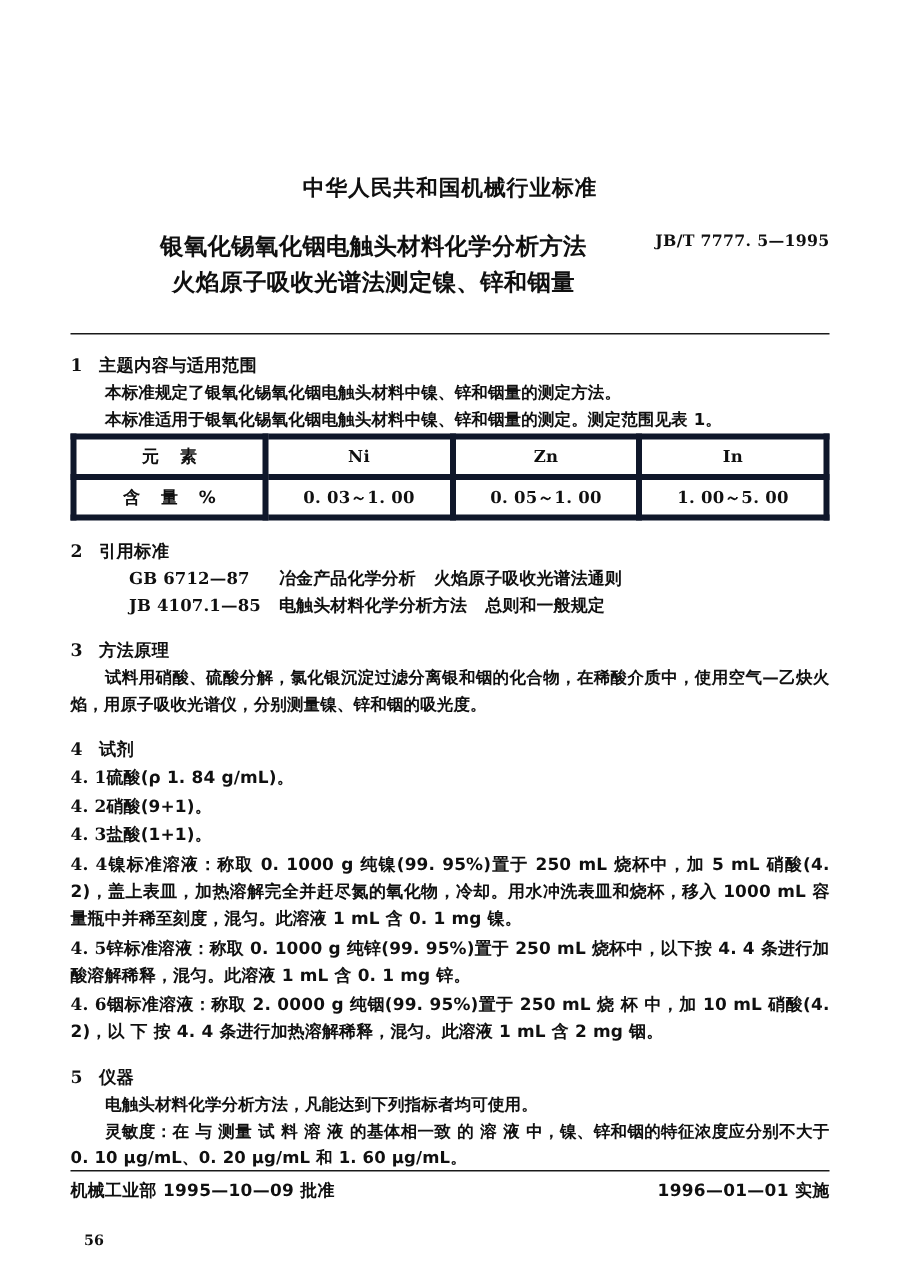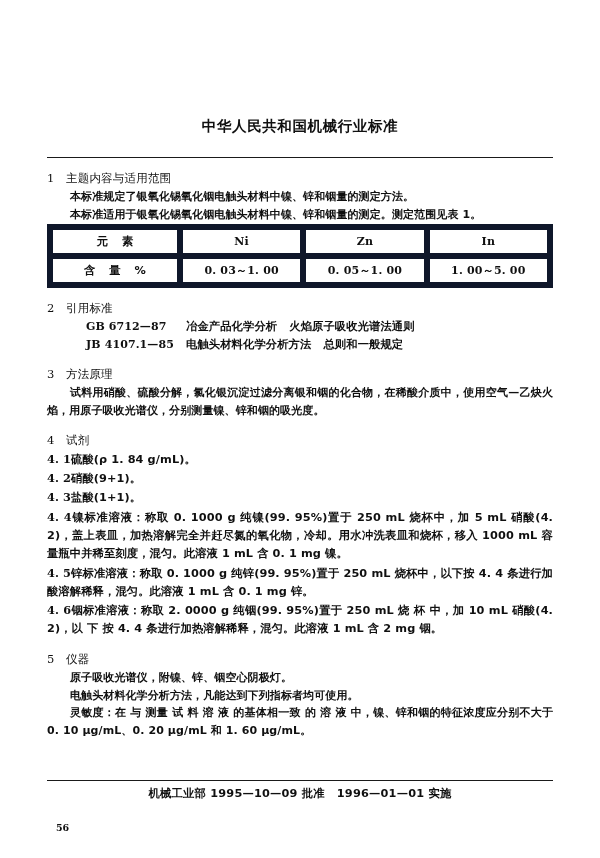--- a/index.html
+++ b/index.html
@@ -68,21 +68,21 @@
   }
   .rule-top {
     margin-top: 22px;
     border-top: 1.6px solid #1a1a1a;
     width: 506px;
   }
 
   
   .sec-head {
     font-size: 11.5px;
-    font-weight: normal;
+    font-weight: bold;
     margin-top: 13px;
     margin-bottom: 2px;
     letter-spacing: 0.2px;
   }
   .sec-head .num {
     display: inline-block;
     width: 19px;
     font-family: "DejaVu Serif", "Liberation Serif", serif;
   }
   .para {
@@ -129,21 +129,21 @@
     margin-top: 5px;
     margin-bottom: 3px;
     width: 506px;
   }
   table.data {
     border-collapse: collapse;
     width: 506px;
     table-layout: fixed;
   }
   table.data td {
-    border: 6px solid #0f172a;
+    border: 4px solid #0f172a;
     height: 21px;
     text-align: center;
     vertical-align: middle;
     font-size: 11px;
     font-weight: bold;
     letter-spacing: 0.2px;
     font-family: "DejaVu Serif", "Liberation Serif", serif;
   }
   table.data td.rowhead {
     width: 122px;
@@ -160,21 +160,21 @@
     top: 780px;
     width: 506px;
   }
   .rule-bottom {
     border-top: 1.6px solid #1a1a1a;
     width: 506px;
   }
   .footer-row {
     margin-top: 5px;
     display: flex;
-    justify-content: center;
+    justify-content: space-between;
     align-items: baseline;
     font-size: 11.3px;
     font-weight: bold;
     letter-spacing: 0.2px;
     gap: 12px;
   }
   .footer-row .left,
   .footer-row .right { white-space: nowrap; }
   .page-num {
     position: absolute;
@@ -187,20 +187,27 @@
 </style>
 </head>
 <body>
 
 <div class="page">
   <div class="content">
 
     <div class="masthead">
       <div class="nation-title">中华人民共和国机械行业标准</div>
 
+      <div class="title-block">
+        <div class="doc-title">
+          <div>银氧化锡氧化铟电触头材料化学分析方法</div>
+          <div>火焰原子吸收光谱法测定镍、锌和铟量</div>
+        </div>
+        <div class="std-no">JB/T 7777. 5—1995</div>
+      </div>
 
       <div class="rule-top"></div>
     </div>
 
     <div class="sec-head"><span class="num">1</span><span>主题内容与适用范围</span></div>
     <div class="para">本标准规定了银氧化锡氧化铟电触头材料中镍、锌和铟量的测定方法。</div>
     <div class="para">本标准适用于银氧化锡氧化铟电触头材料中镍、锌和铟量的测定。测定范围见表 1。</div>
 
     <table class="data">
       <tbody>
@@ -229,21 +236,20 @@
     <div class="sec-head"><span class="num">4</span><span>试剂</span></div>
 
     <div class="item"><span class="lbl">4. 1</span><span>硫酸(ρ 1. 84 g/mL)。</span></div>
     <div class="item"><span class="lbl">4. 2</span><span>硝酸(9+1)。</span></div>
     <div class="item"><span class="lbl">4. 3</span><span>盐酸(1+1)。</span></div>
     <div class="item"><span class="lbl">4. 4</span><span>镍标准溶液：称取 0. 1000 g 纯镍(99. 95%)置于 250 mL 烧杯中，加 5 mL 硝酸(4. 2)，盖上表皿，加热溶解完全并赶尽氮的氧化物，冷却。用水冲洗表皿和烧杯，移入 1000 mL 容量瓶中并稀至刻度，混匀。此溶液 1 mL 含 0. 1 mg 镍。</span></div>
     <div class="item"><span class="lbl">4. 5</span><span>锌标准溶液：称取 0. 1000 g 纯锌(99. 95%)置于 250 mL 烧杯中，以下按 4. 4 条进行加酸溶解稀释，混匀。此溶液 1 mL 含 0. 1 mg 锌。</span></div>
     <div class="item"><span class="lbl">4. 6</span><span>铟标准溶液：称取 2. 0000 g 纯铟(99. 95%)置于 250 mL 烧 杯 中，加 10 mL 硝酸(4. 2)，以 下 按 4. 4 条进行加热溶解稀释，混匀。此溶液 1 mL 含 2 mg 铟。</span></div>
 
     <div class="sec-head"><span class="num">5</span><span>仪器</span></div>
-    <div class="para">原子吸收光谱仪，附镍、锌、铟空心阴极灯。</div>
     <div class="para">电触头材料化学分析方法，凡能达到下列指标者均可使用。</div>
     <div class="para">灵敏度：在 与 测量 试 料 溶 液 的基体相一致 的 溶 液 中，镍、锌和铟的特征浓度应分别不大于 0. 10 μg/mL、0. 20 μg/mL 和 1. 60 μg/mL。</div>
 
   </div>
 
   <div class="footer">
     <div class="rule-bottom"></div>
     <div class="footer-row">
       <span class="left">机械工业部 1995—10—09 批准</span>
       <span class="right">1996—01—01 实施</span>

